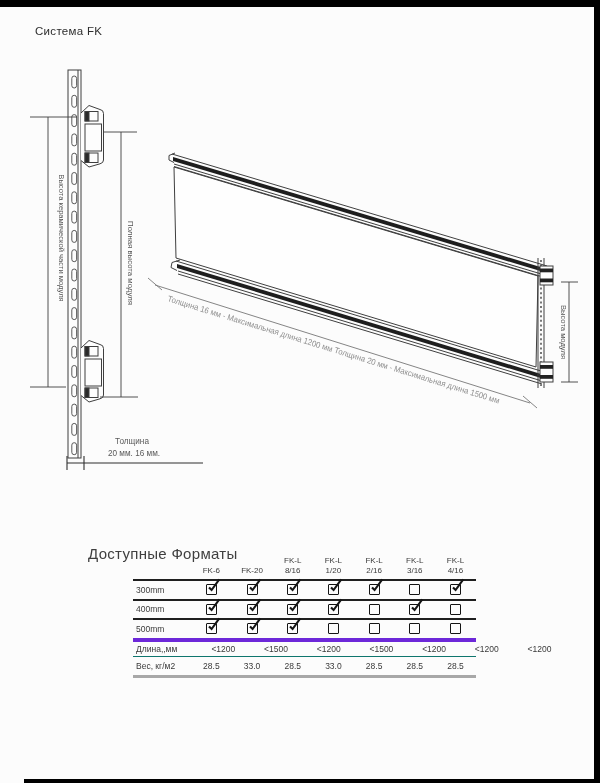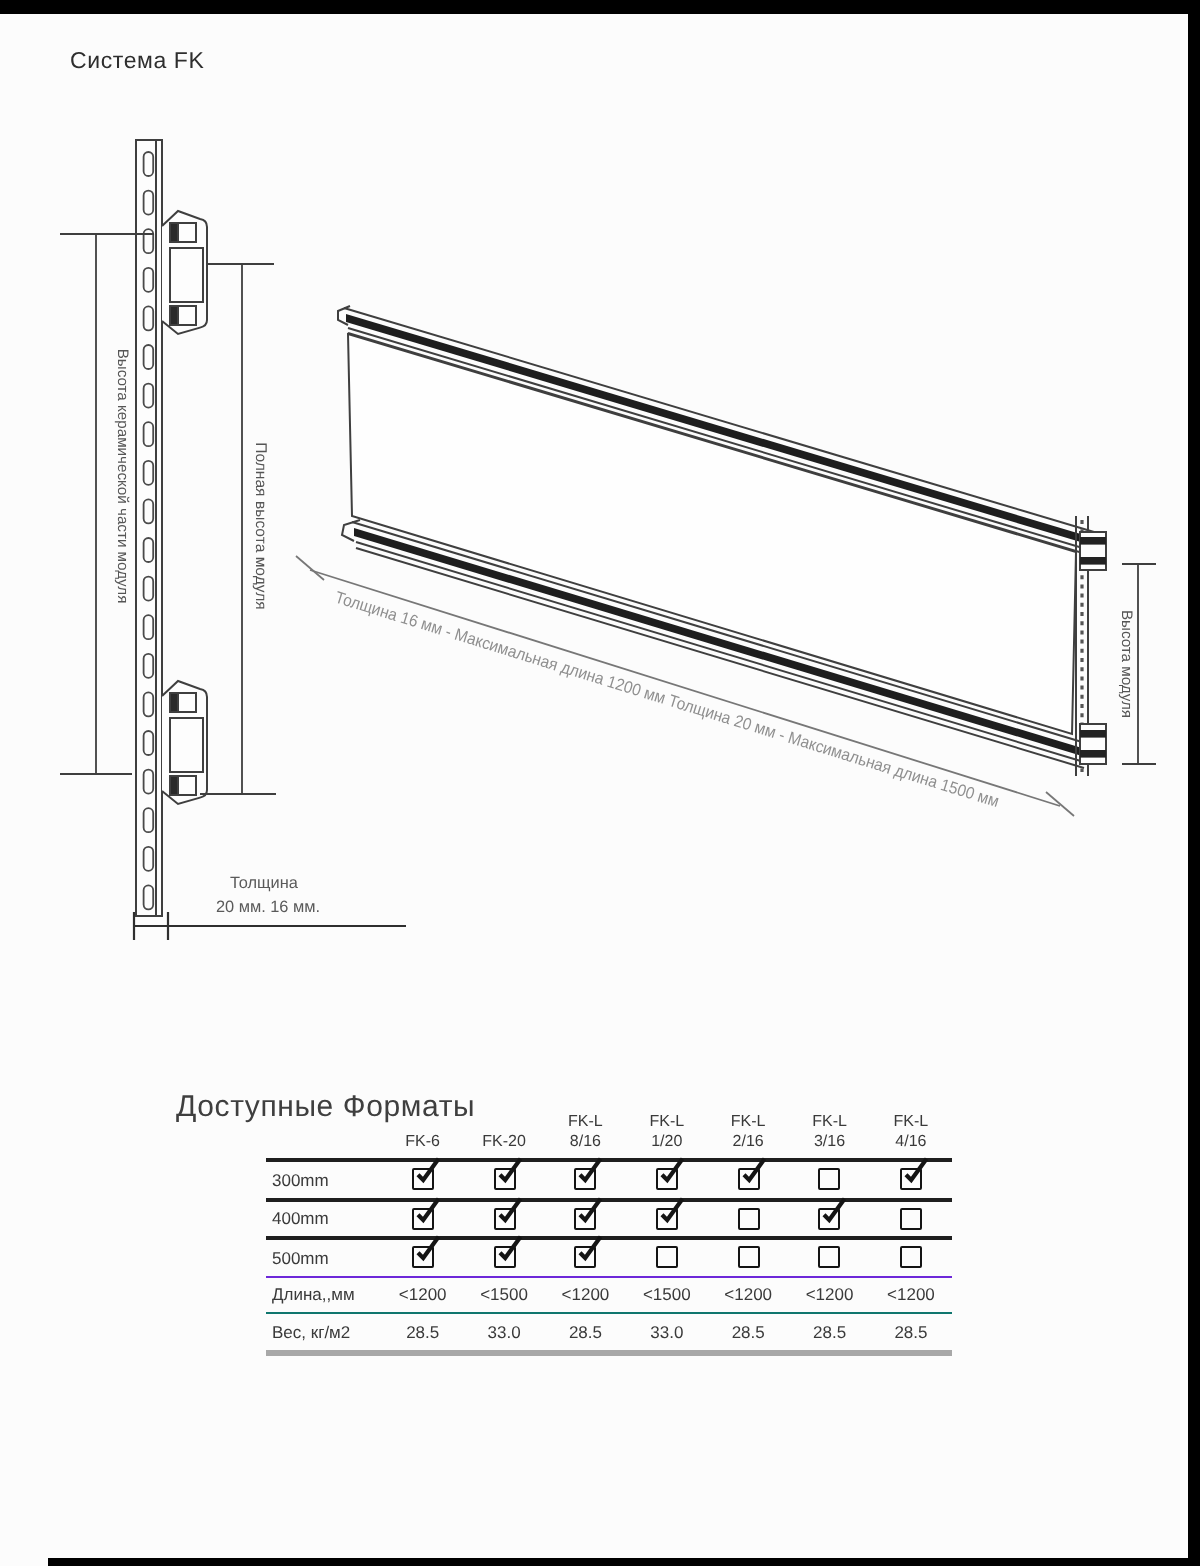--- a/index.html
+++ b/index.html
@@ -29,21 +29,21 @@
     border-bottom:3px solid #a8a8a8;
     font-size:8.5px;color:#333;
   }
   .trow{
     display:grid;
     grid-template-columns:58px repeat(7,40.7px);
     align-items:center;box-sizing:border-box;
   }
   .trow.header{height:31px;border-bottom:0;align-items:end;padding-bottom:4px;}
   .trow.checks{height:19.5px;border-top:2px solid #1f1f1f;}
-  .trow.lenrow{height:18px;border-top:1px solid #6d28d9;}
+  .trow.lenrow{height:18px;border-top:4px solid #6d28d9;gap:12px;}
   .trow.wtrow{height:19px;border-top:1px solid #0f766e;}
   .cell{text-align:center;}
   .label-cell{text-align:left;padding-left:3px;color:#3a3a3a;}
   .col-head{line-height:9.5px;font-size:8px;color:#3a3a3a;}
   .col-head span{display:block;}
   .cbx{
     position:relative;display:inline-block;width:11px;height:11px;
     border:1.6px solid #141414;border-radius:1px;box-sizing:border-box;
     vertical-align:middle;
   }

